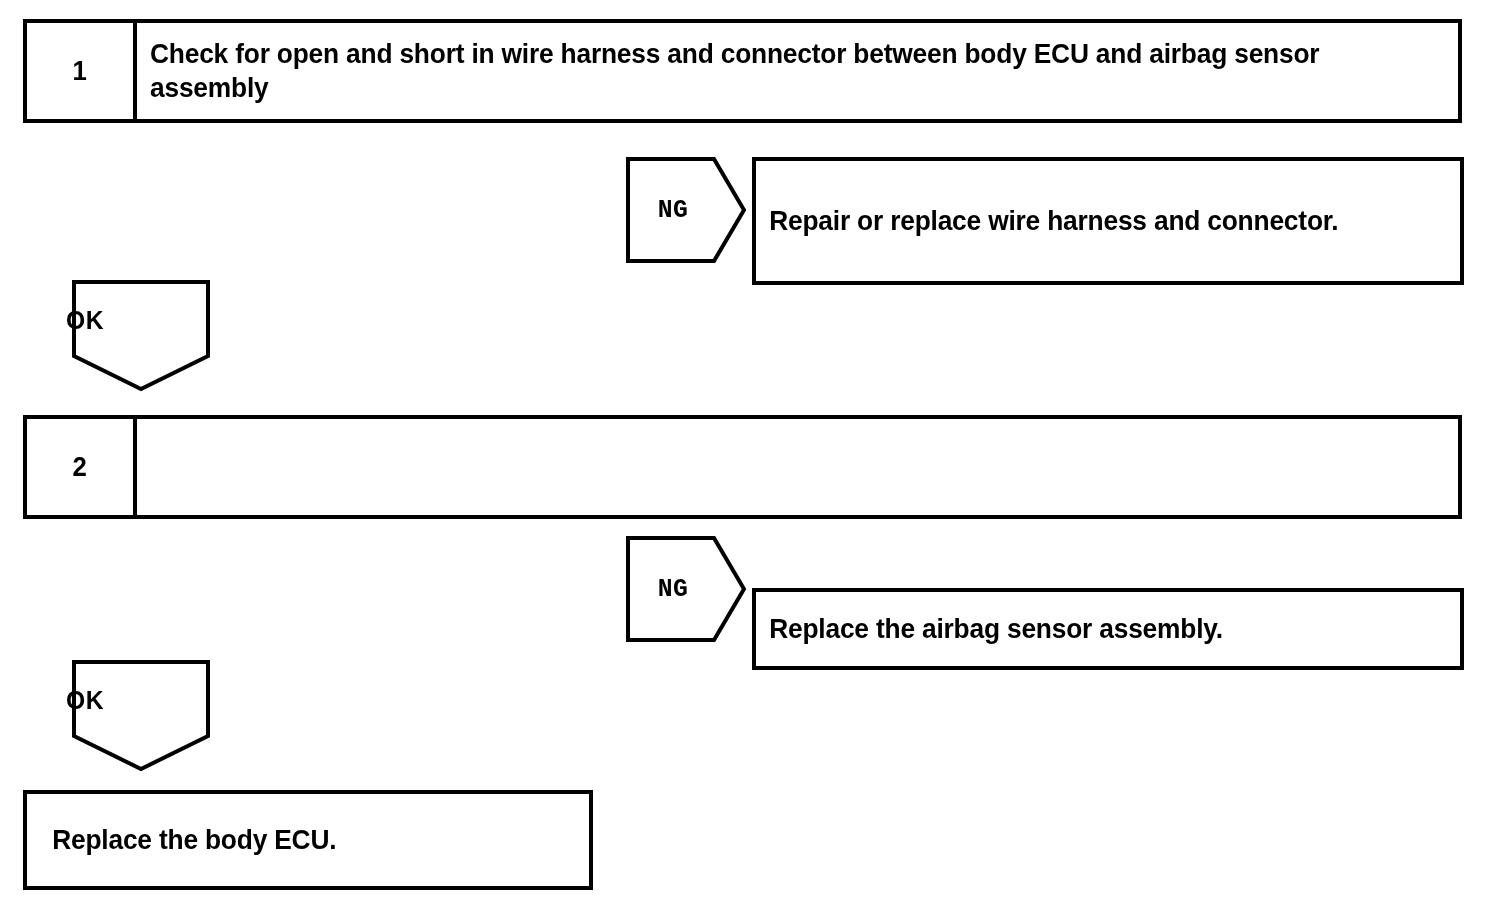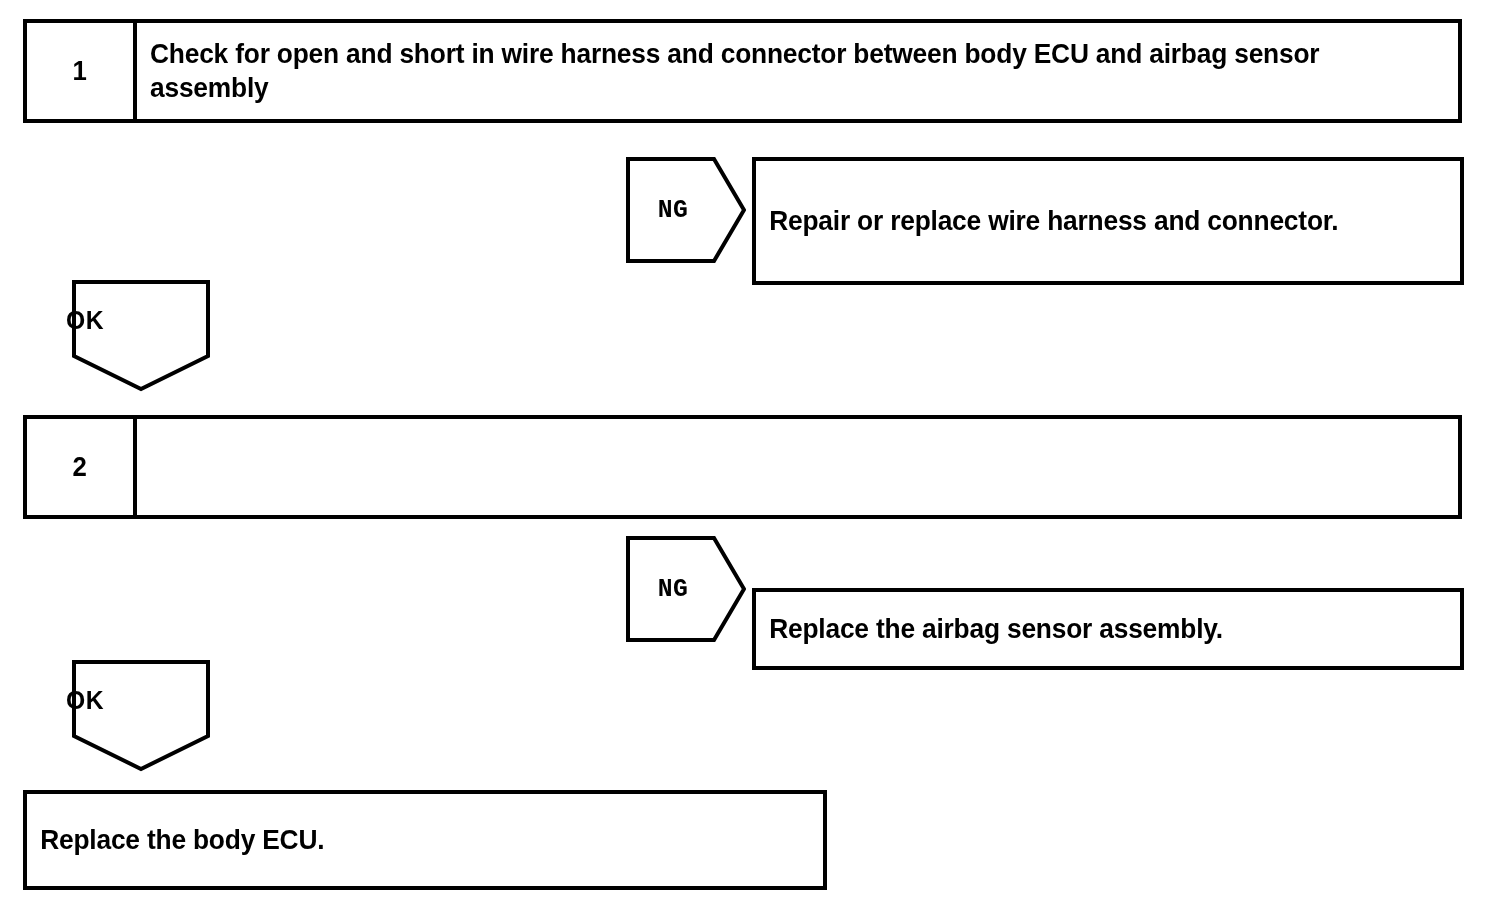--- a/index.html
+++ b/index.html
@@ -146,15 +146,15 @@
   <span class="result-text">Replace the airbag sensor assembly.</span>
 </div>
 
 <div class="ok-tag" style="left:24px; top:660px; width:140px; height:112px;">
   <svg width="140" height="112" viewBox="0 0 140 112">
     <polygon points="2,2 136,2 136,76 69,109 2,76" fill="#ffffff" stroke="#000000" stroke-width="4" stroke-linejoin="miter"></polygon>
   </svg>
   <span class="ok-label" style="left:41px; top:25px;">OK</span>
 </div>
 
-<div class="abs result-box" style="left:23px; top:790px; width:804px; height:100px;">
+<div class="abs result-box" style="left:23px; top:790px; width:570px; height:100px;padding-left:12px;">
   <span class="result-text">Replace the body ECU.</span>
 </div>
 
 </body></html>

